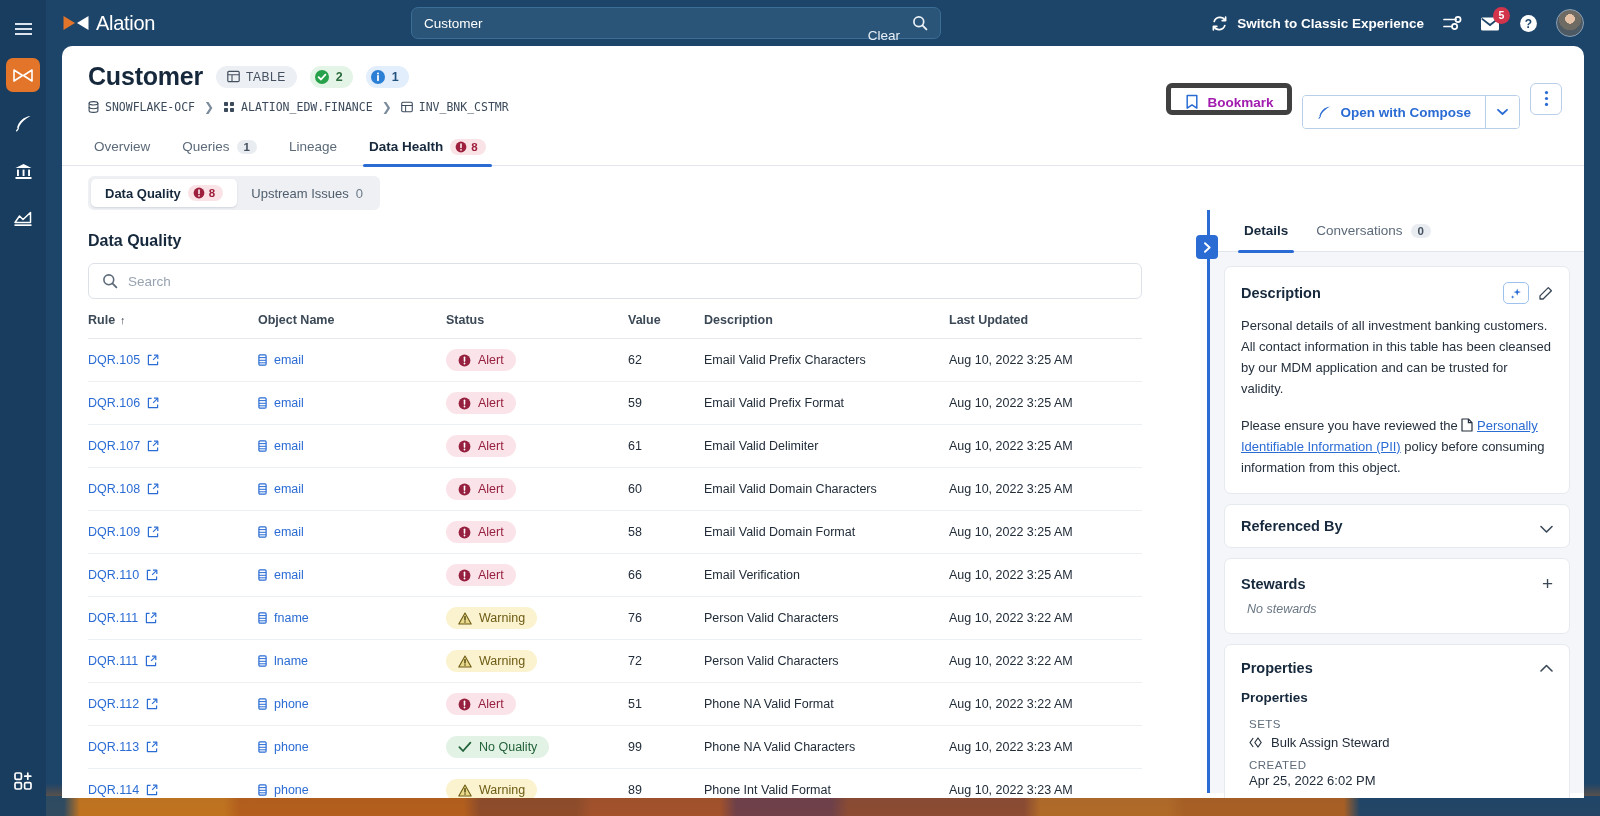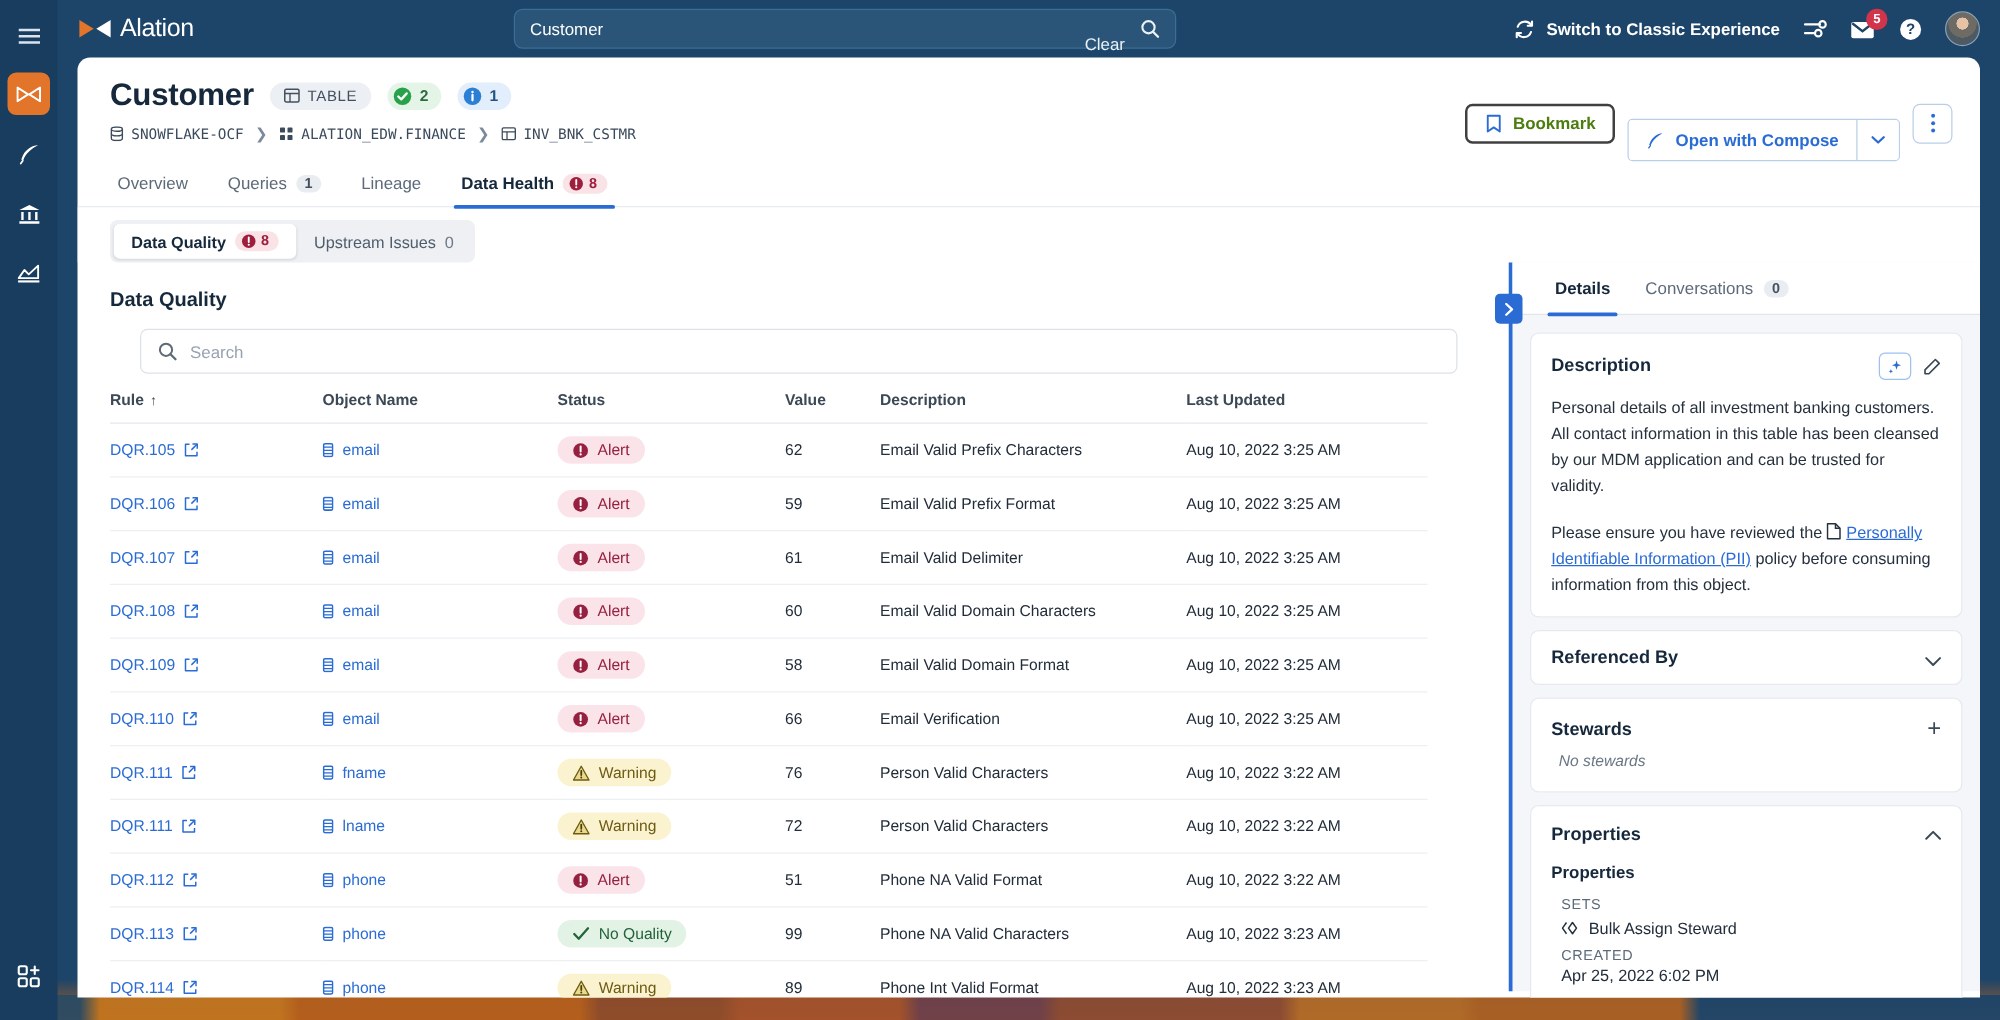--- a/index.html
+++ b/index.html
@@ -118,23 +118,23 @@
     font-family:"DejaVu Sans Mono","Liberation Mono",monospace; font-size:11.5px;
   }
   .bc-item { display:flex; align-items:center; gap:6px; cursor:pointer; }
   .bc-sep { color:#7c8b9b; font-family:"Liberation Sans",sans-serif; font-size:12px; }
 
   .head-actions {
     position:absolute; right:22px; top:22px;
     display:flex; align-items:center; gap:10px;
   }
   .btn {
-    display:flex; align-items:center; gap:8px;
-    height:32px; padding:0 14px; border:2px solid #404040; border-radius:6px;
-    background:#fff; color:#4d7c0f; font-size:13.5px; font-weight:700; cursor:pointer;
+    display:flex; align-items:flex-end; gap:8px;
+    height:32px; padding:0 14px; border:5px solid #404040; border-radius:6px;
+    background:#fff; color:#a21caf; font-size:13.5px; font-weight:700; cursor:pointer;
   }
   .btn-split { display:flex; align-items:stretch; border:1px solid #b9cfe9; border-radius:4px; overflow:hidden;margin-top:27px; }
   .btn-split .main { display:flex; align-items:center; gap:8px; height:32px; padding:0 14px; background:#fff; color:#2b6cd4; font-size:13.5px; font-weight:700; cursor:pointer; }
   .btn-split .caret { display:flex; align-items:center; justify-content:center; width:34px; border-left:1px solid #b9cfe9; background:#fff; color:#2b6cd4; cursor:pointer; }
   .btn-icon {
     width:32px; height:32px; border:1px solid #b9cfe9; border-radius:6px; background:#fff;
     display:flex; align-items:center; justify-content:center; color:#2b6cd4; cursor:pointer;
   }
 
   
@@ -166,21 +166,21 @@
   .subtab.active { background:#fff; color:#16283c; font-weight:600; box-shadow:0 1px 2px rgba(20,40,70,.13); }
   .subtab .z { color:#6c7a89; font-size:13px; }
 
   
   #content { display:flex; height:583px; }
   #main { width:1145px; padding:0 0 0 26px; position:relative; }
   .section-h { font-size:16px; font-weight:700; color:#16283c; padding:22px 0 13px 0; }
 
   .tablesearch {
     height:36px; border:1px solid #dde2e8; border-radius:6px;
-    display:flex; align-items:center; gap:10px; padding:0 13px; width:1054px;margin-left:24px;
+    display:flex; align-items:center; gap:10px; padding:0 13px; width:1054px;
   }
   .tablesearch input { flex:1 1 auto; border:0; outline:none; font-size:13.5px; color:#26313e; font-family:inherit; }
   .tablesearch input::placeholder { color:#98a3b0; }
 
   
   table.dq { width:1054px; border-collapse:collapse; margin-top:14px; table-layout:fixed; }
   table.dq th {
     text-align:left; font-size:12.5px; font-weight:700; color:#3b4856;
     padding:0 0 11px 0; border-bottom:1px solid #e4e8ed;
   }

